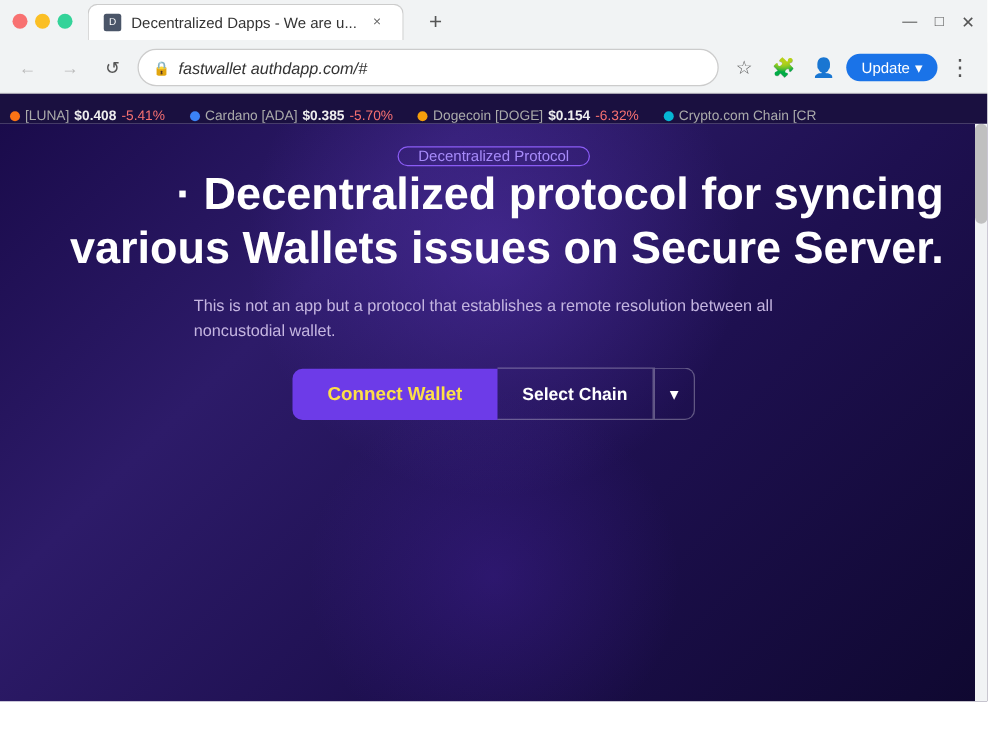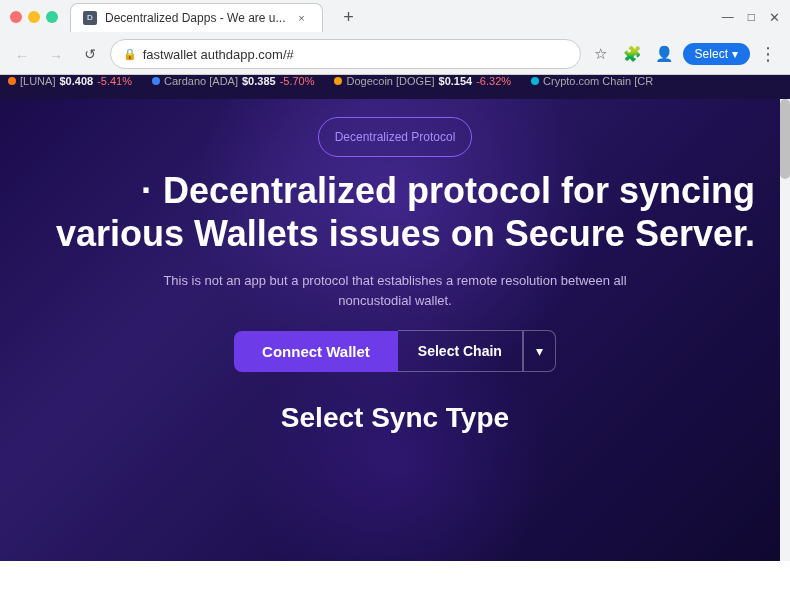--- a/index.html
+++ b/index.html
@@ -102,20 +102,21 @@
       gap: 6px;
       height: 30px;
     }
     .lock-icon-small {
       color: #555;
       font-size: 11px;
     }
     .address-text {
       font-size: 13px;
       color: #333;
+      font-style: italic;
     }
     .toolbar-right {
       display: flex;
       align-items: center;
       gap: 4px;
     }
     .toolbar-icon {
       width: 28px; height: 28px;
       border-radius: 50%;
       border: none;
@@ -145,21 +146,21 @@
     }
 
     
     .ticker-bar {
       background: #1a1040;
       color: #ccc;
       font-size: 11px;
       white-space: nowrap;
       overflow: hidden;
       display: flex;
-      align-items: flex-start;
+      align-items: flex-end;
       height: 24px;
       padding: 0 8px;
       gap: 20px;
     }
     .ticker-item {
       display: inline-flex;
       align-items: center;
       gap: 4px;
     }
     .ticker-symbol { color: #aaa; }
@@ -195,61 +196,60 @@
       background: radial-gradient(circle, rgba(80,40,180,0.3) 0%, transparent 70%);
       bottom: -50px; left: 50%;
       transform: translateX(-50%);
       pointer-events: none;
     }
 
     .decentralized-badge {
       background: transparent;
       border: 1px solid #8b5cf6;
       border-radius: 20px;
-      padding: 12px 16px;
+      padding: 0 16px;
       color: #a78bfa;
       font-size: 12px;
       margin-top: 18px;
-      margin-bottom: 12px;
       z-index: 1;
     }
 
     .hero-title {
       color: #fff;
       font-size: 36px;
       font-weight: 900;
       text-align: right;
       line-height: 1.2;
       padding: 0 20px;
       z-index: 1;
       max-width: 760px;
     }
 
     .hero-subtitle {
       color: #c4b5e0;
       font-size: 13px;
-      text-align: center;
+      text-align: left;
       margin-top: 16px;
       padding: 0 60px;
       line-height: 1.5;
       z-index: 1;
       max-width: 600px;
     }
 
     .cta-row {
       display: flex;
       align-items: center;
       gap: 0;
       margin-top: 20px;
       z-index: 1;
     }
 
     .connect-wallet-btn {
       background: #6d3be8;
-      color: #ffffff;
+      color: #fde047;
       border: none;
       border-radius: 8px 0 0 8px;
       padding: 12px 28px;
       font-size: 15px;
       font-weight: bold;
       cursor: pointer;
     }
 
     .select-chain-group {
       display: flex;
@@ -359,21 +359,21 @@
       <button class="toolbar-icon">
         <span>☆</span>
       </button>
       <button class="toolbar-icon">
         <span>🧩</span>
       </button>
       <button class="toolbar-icon">
         <span>👤</span>
       </button>
       <button class="update-btn">
-        <span>Select</span>
+        <span>Update</span>
         <span>▾</span>
       </button>
       <button class="more-btn">
         <span>⋮</span>
       </button>
     </div>
   </div>
 </div>
 
 <div class="ticker-bar">
@@ -416,18 +416,17 @@
     <button class="connect-wallet-btn">Connect Wallet</button>
     <div class="select-chain-group">
       <button class="select-chain-btn">Select Chain</button>
       <div class="divider-v"></div>
       <button class="select-chain-dropdown">
         <span>▾</span>
       </button>
     </div>
   </div>
 
-  <h2 class="select-sync-title">Select Sync Type</h2>
 
   <div class="scrollbar-track">
     <div class="scrollbar-thumb"></div>
   </div>
 </div>
 
 </body></html>

